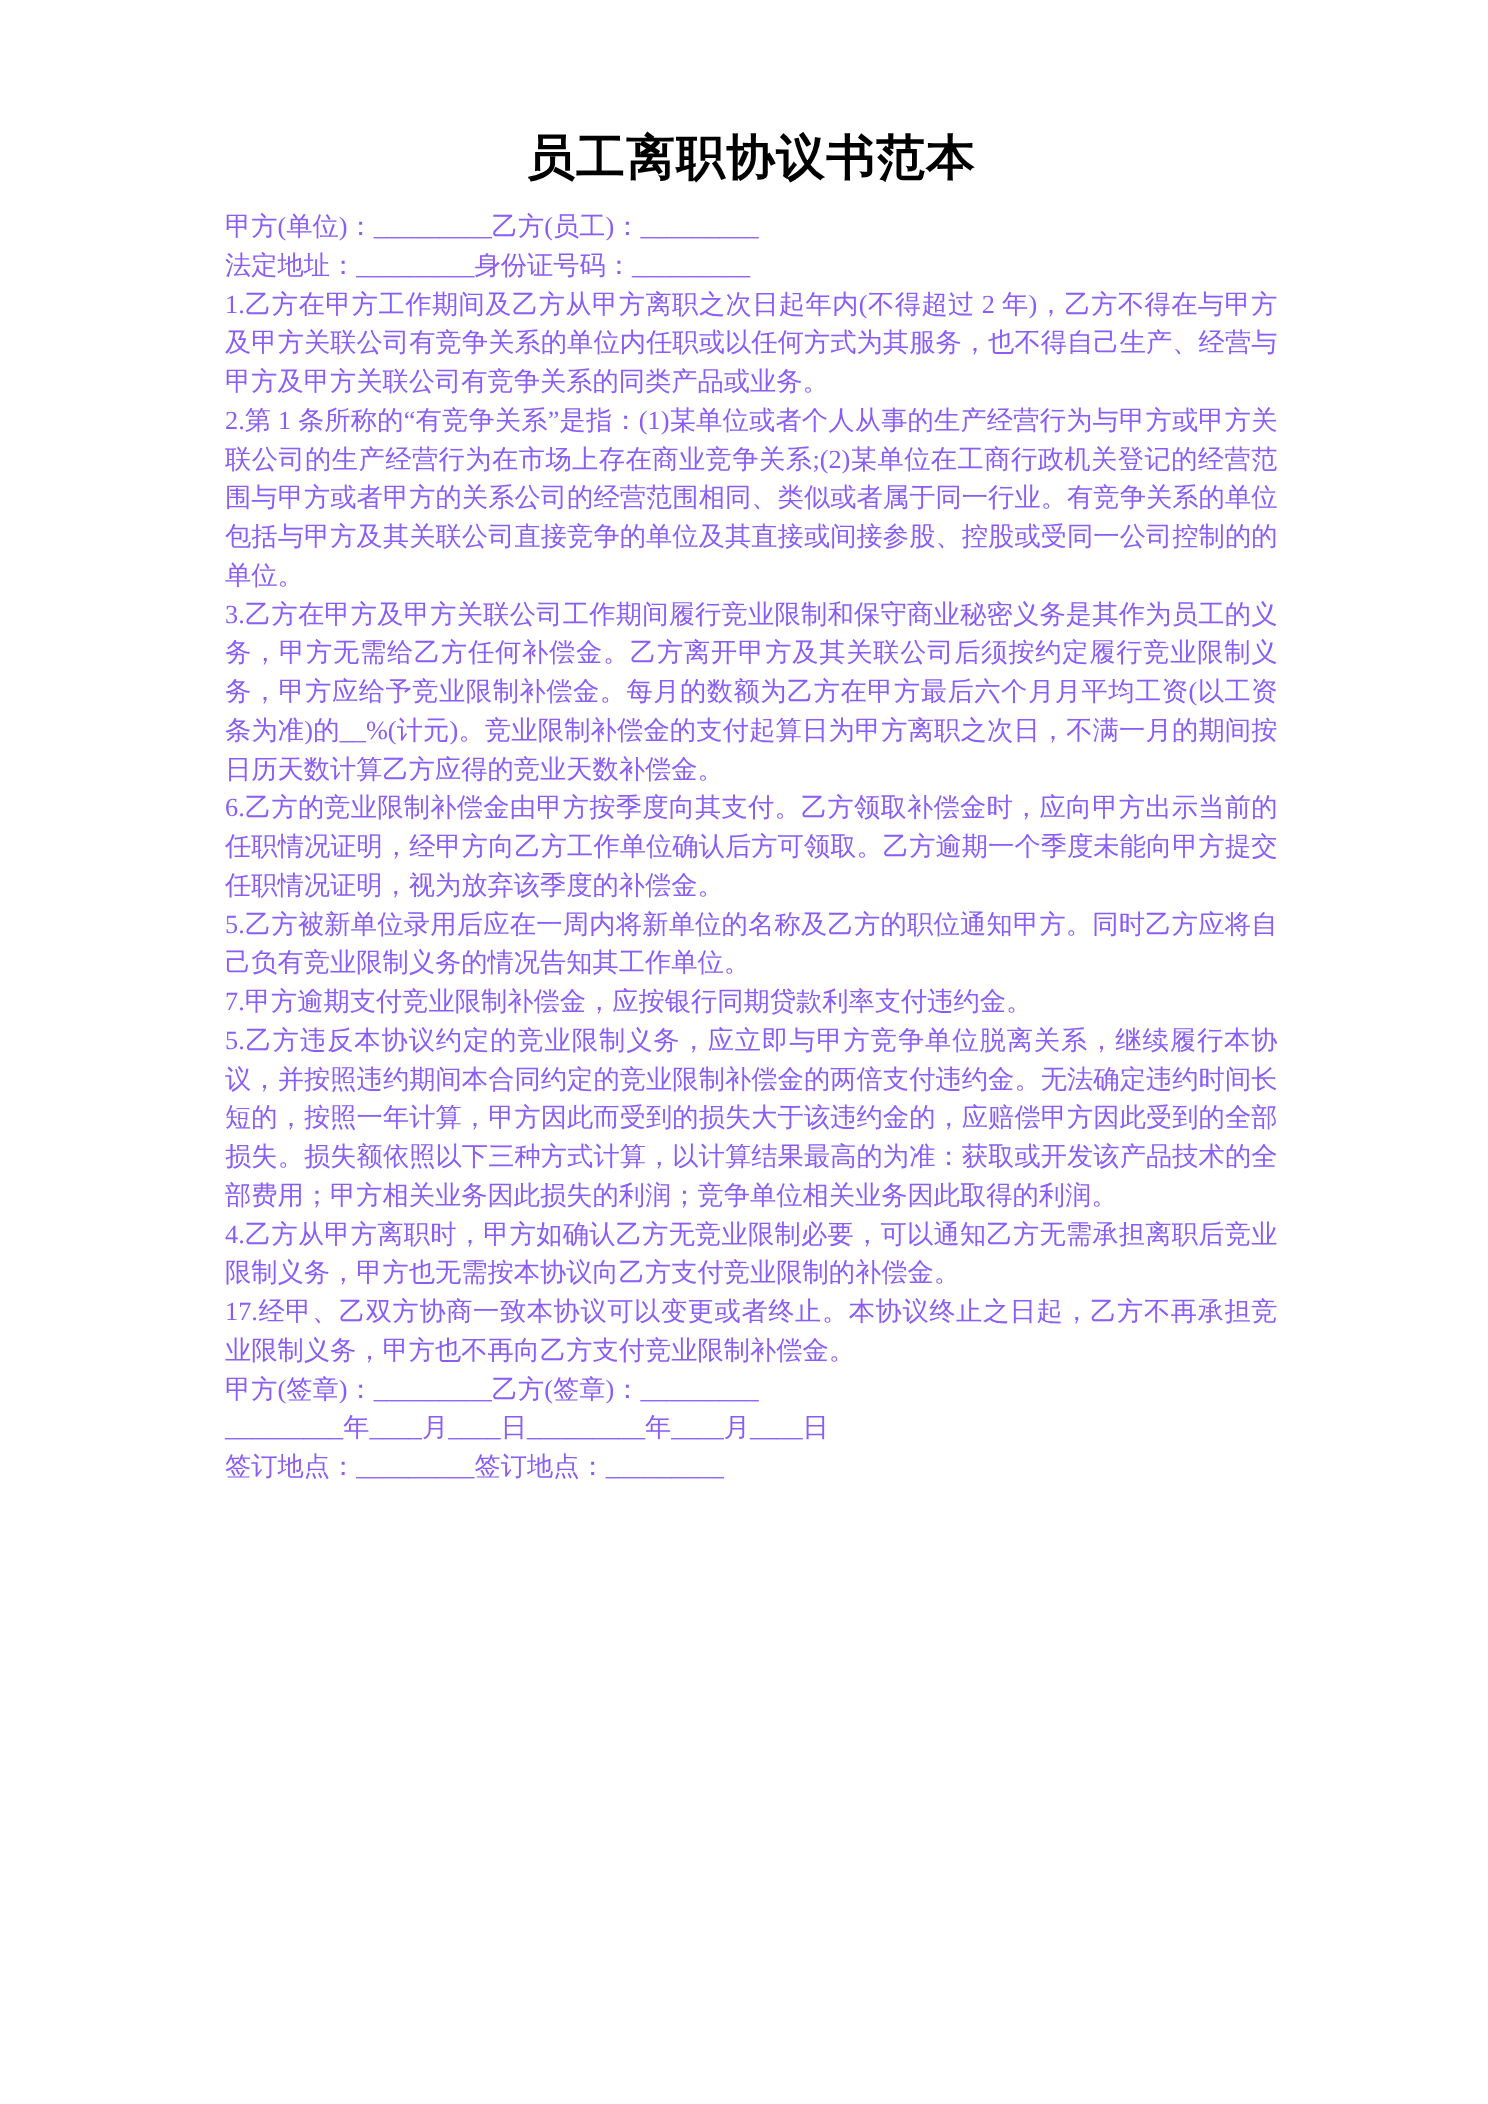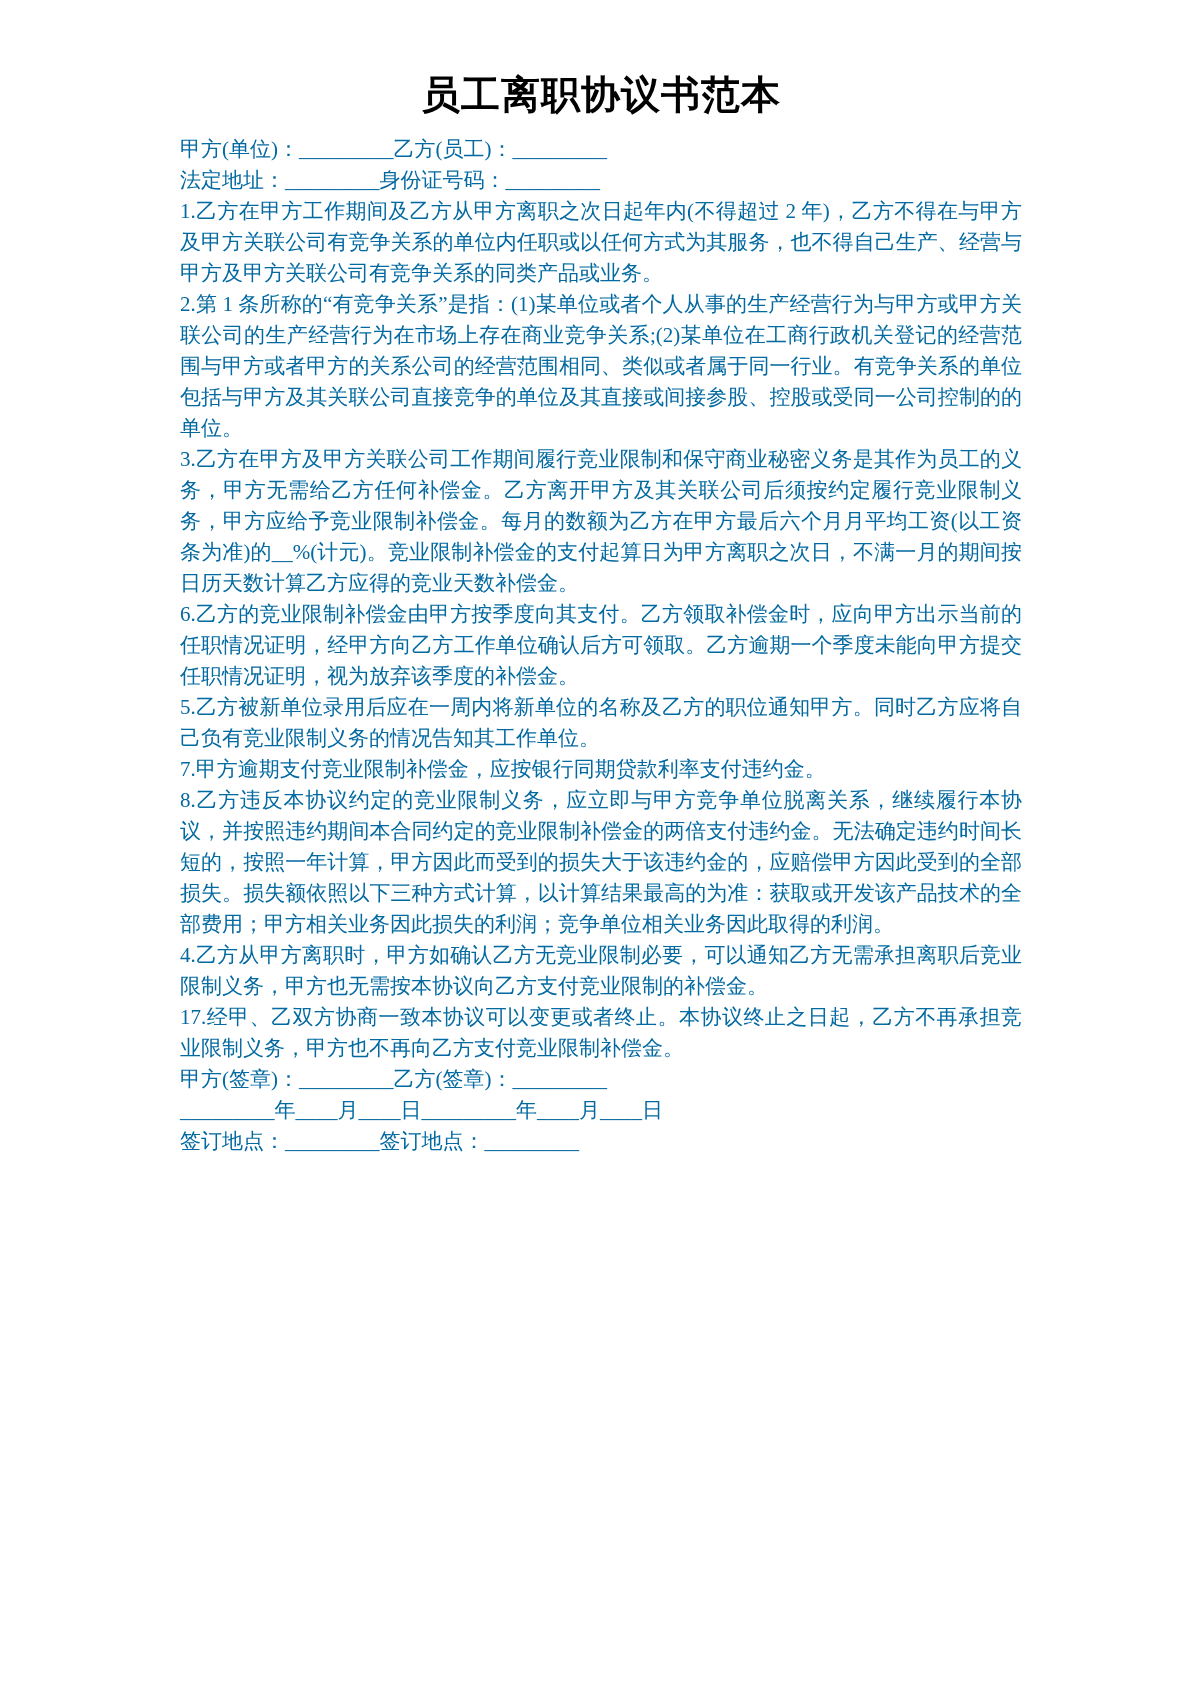--- a/index.html
+++ b/index.html
@@ -3,60 +3,60 @@
 <meta charset="utf-8">
 <style>
   * { margin: 0; padding: 0; box-sizing: border-box; }
   html, body { background: #ffffff; }
   .page {
     position: relative;
     width: 1190px;
     height: 1621px;
     margin: 0 auto;
     background: #ffffff;
-    padding: 72px 168px 0 180px;
+    padding: 104px 168px 0 180px;
     font-family: "Liberation Serif", "DejaVu Serif", serif;
     color: #000000;
     overflow: hidden;
   }
   .doc-title {
     font-size: 39px;
     line-height: 46px;
     font-weight: bold;
     text-align: center;
     margin-bottom: 16px;
     letter-spacing: 1px;
   }
   .doc-line, .doc-para {
     font-size: 21px;
     line-height: 31px;
     text-align: justify;
     word-break: break-all;
-    color: #0369a1;
+    color: #8b5cf6;
   }
   .doc-line { text-align: left; }
 </style>
 </head>
 <body>
 
 <div class="page">
 
   <h1 class="doc-title">员工离职协议书范本</h1>
 
   <p class="doc-line">甲方(单位)：_________乙方(员工)：_________</p>
   <p class="doc-line">法定地址：_________身份证号码：_________</p>
 
 
   <p class="doc-para">1.乙方在甲方工作期间及乙方从甲方离职之次日起年内(不得超过 2 年)，乙方不得在与甲方及甲方关联公司有竞争关系的单位内任职或以任何方式为其服务，也不得自己生产、经营与甲方及甲方关联公司有竞争关系的同类产品或业务。</p>
   <p class="doc-para">2.第 1 条所称的“有竞争关系”是指：(1)某单位或者个人从事的生产经营行为与甲方或甲方关联公司的生产经营行为在市场上存在商业竞争关系;(2)某单位在工商行政机关登记的经营范围与甲方或者甲方的关系公司的经营范围相同、类似或者属于同一行业。有竞争关系的单位包括与甲方及其关联公司直接竞争的单位及其直接或间接参股、控股或受同一公司控制的的单位。</p>
   <p class="doc-para">3.乙方在甲方及甲方关联公司工作期间履行竞业限制和保守商业秘密义务是其作为员工的义务，甲方无需给乙方任何补偿金。乙方离开甲方及其关联公司后须按约定履行竞业限制义务，甲方应给予竞业限制补偿金。每月的数额为乙方在甲方最后六个月月平均工资(以工资条为准)的__%(计元)。竞业限制补偿金的支付起算日为甲方离职之次日，不满一月的期间按日历天数计算乙方应得的竞业天数补偿金。</p>
   <p class="doc-para">6.乙方的竞业限制补偿金由甲方按季度向其支付。乙方领取补偿金时，应向甲方出示当前的任职情况证明，经甲方向乙方工作单位确认后方可领取。乙方逾期一个季度未能向甲方提交任职情况证明，视为放弃该季度的补偿金。</p>
   <p class="doc-para">5.乙方被新单位录用后应在一周内将新单位的名称及乙方的职位通知甲方。同时乙方应将自己负有竞业限制义务的情况告知其工作单位。</p>
   <p class="doc-para">7.甲方逾期支付竞业限制补偿金，应按银行同期贷款利率支付违约金。</p>
-  <p class="doc-para">8.乙方违反本协议约定的竞业限制义务，应立即与甲方竞争单位脱离关系，继续履行本协议，并按照违约期间本合同约定的竞业限制补偿金的两倍支付违约金。无法确定违约时间长短的，按照一年计算，甲方因此而受到的损失大于该违约金的，应赔偿甲方因此受到的全部损失。损失额依照以下三种方式计算，以计算结果最高的为准：获取或开发该产品技术的全部费用；甲方相关业务因此损失的利润；竞争单位相关业务因此取得的利润。</p>
+  <p class="doc-para">5.乙方违反本协议约定的竞业限制义务，应立即与甲方竞争单位脱离关系，继续履行本协议，并按照违约期间本合同约定的竞业限制补偿金的两倍支付违约金。无法确定违约时间长短的，按照一年计算，甲方因此而受到的损失大于该违约金的，应赔偿甲方因此受到的全部损失。损失额依照以下三种方式计算，以计算结果最高的为准：获取或开发该产品技术的全部费用；甲方相关业务因此损失的利润；竞争单位相关业务因此取得的利润。</p>
   <p class="doc-para">4.乙方从甲方离职时，甲方如确认乙方无竞业限制必要，可以通知乙方无需承担离职后竞业限制义务，甲方也无需按本协议向乙方支付竞业限制的补偿金。</p>
   <p class="doc-para">17.经甲、乙双方协商一致本协议可以变更或者终止。本协议终止之日起，乙方不再承担竞业限制义务，甲方也不再向乙方支付竞业限制补偿金。</p>
 
   <p class="doc-line">甲方(签章)：_________乙方(签章)：_________</p>
   <p class="doc-line">_________年____月____日_________年____月____日</p>
   <p class="doc-line">签订地点：_________签订地点：_________</p>
 
 </div>
 
 </body></html>

